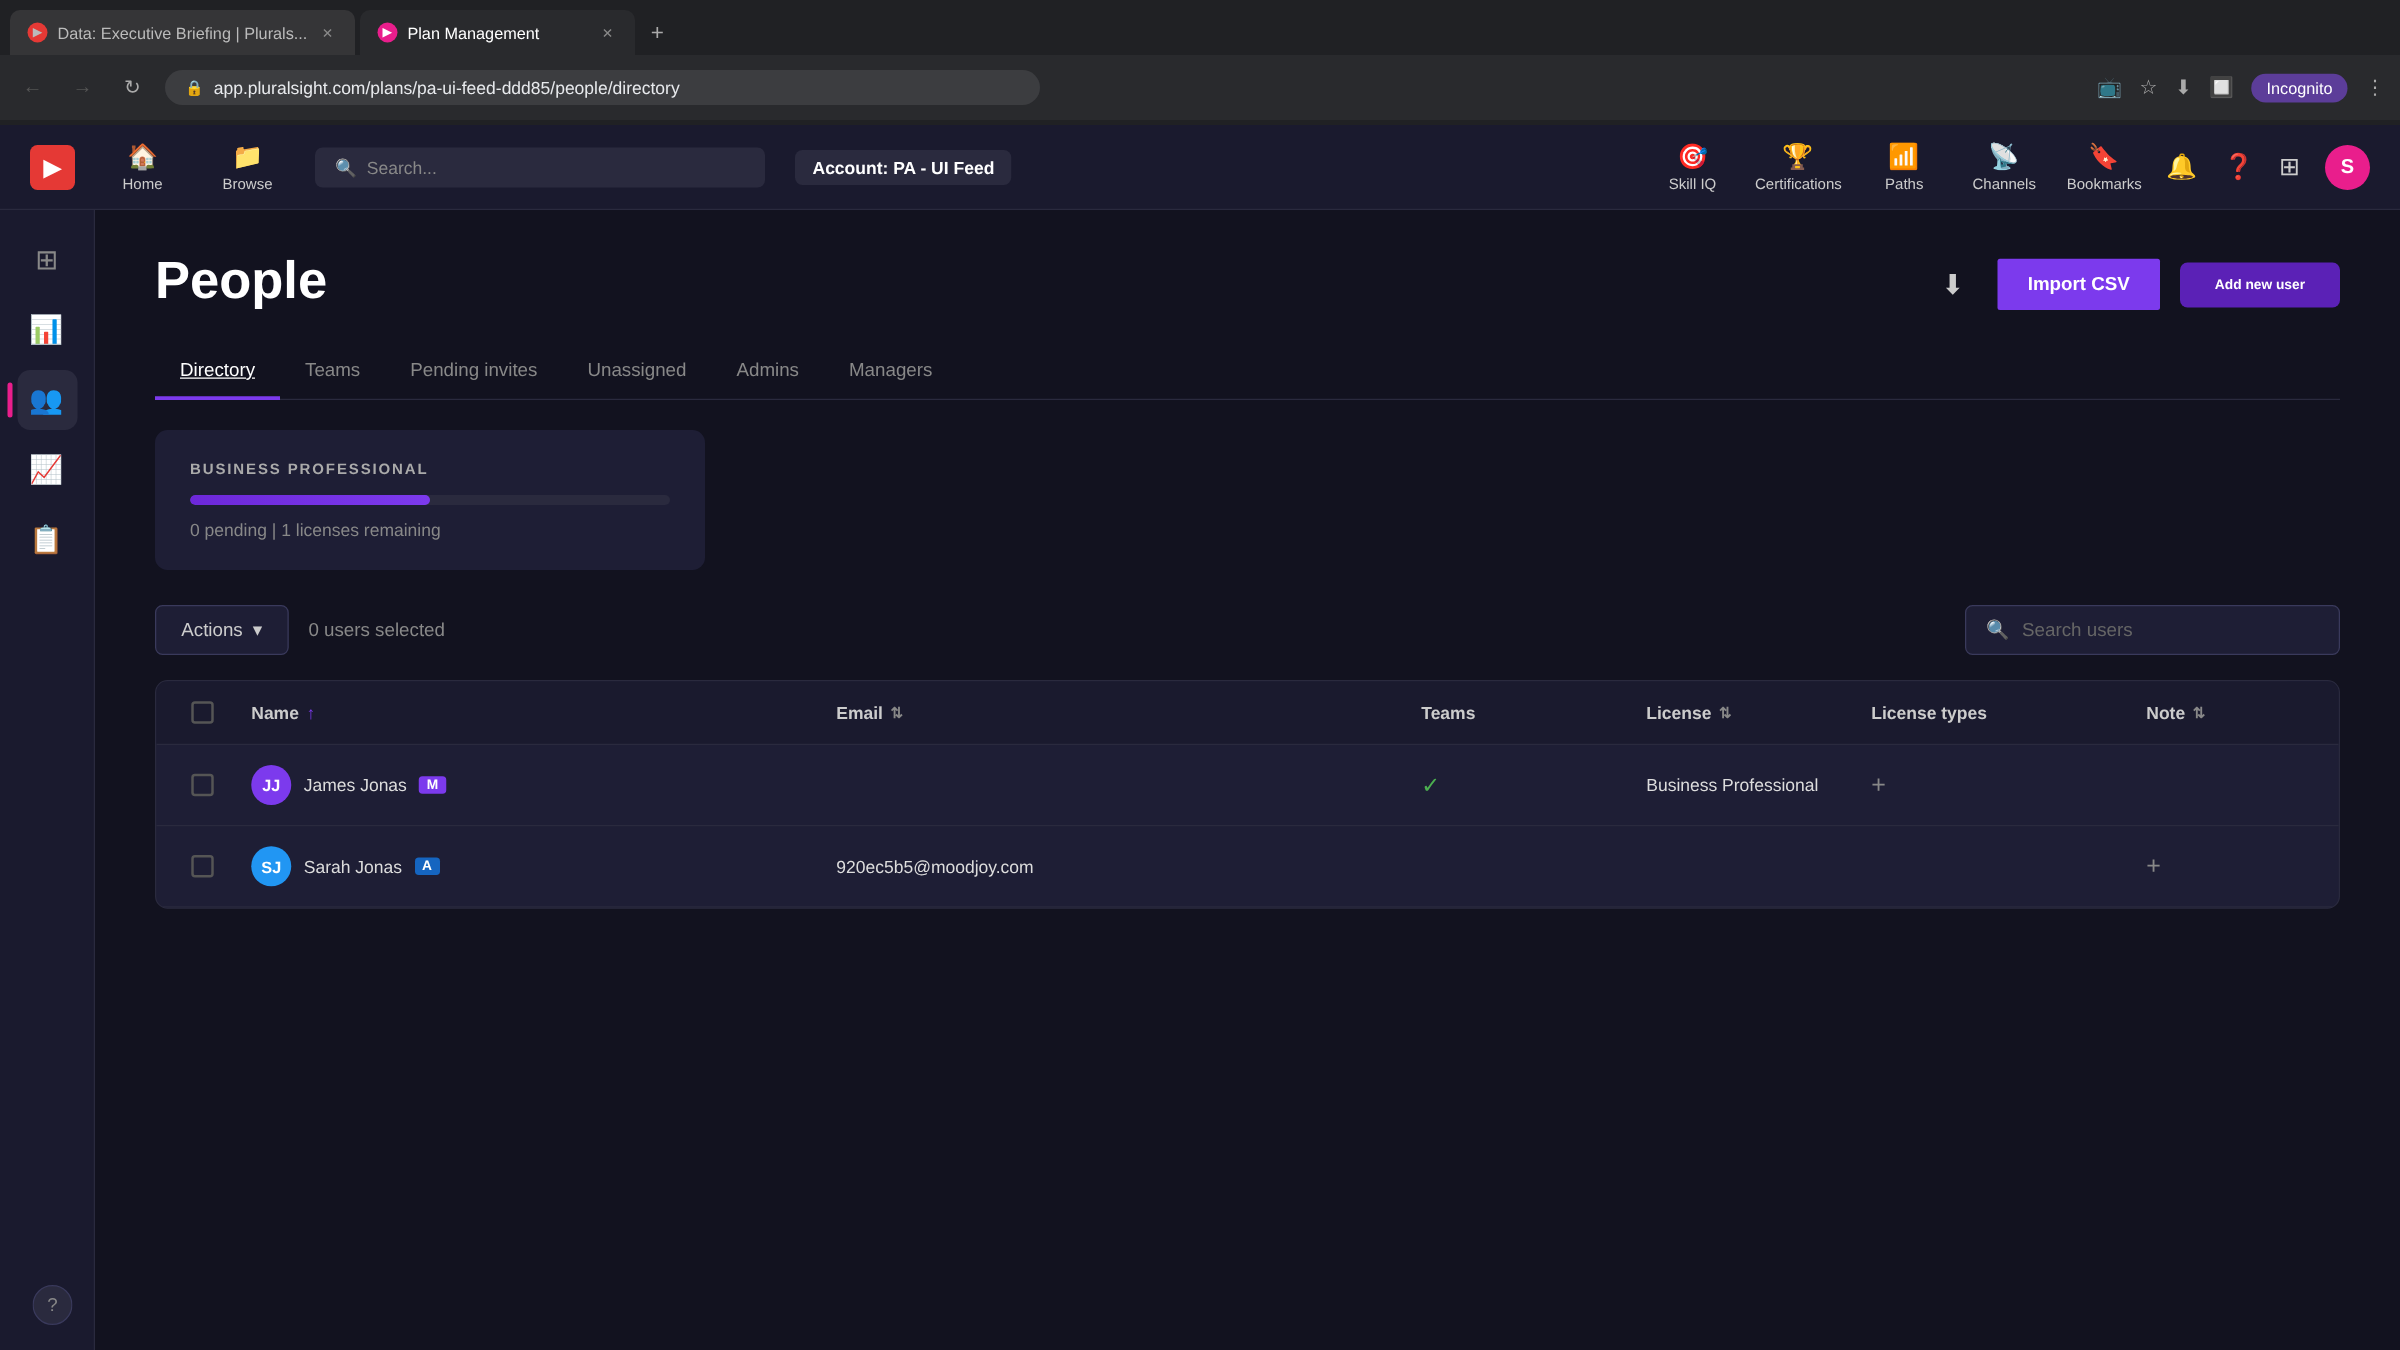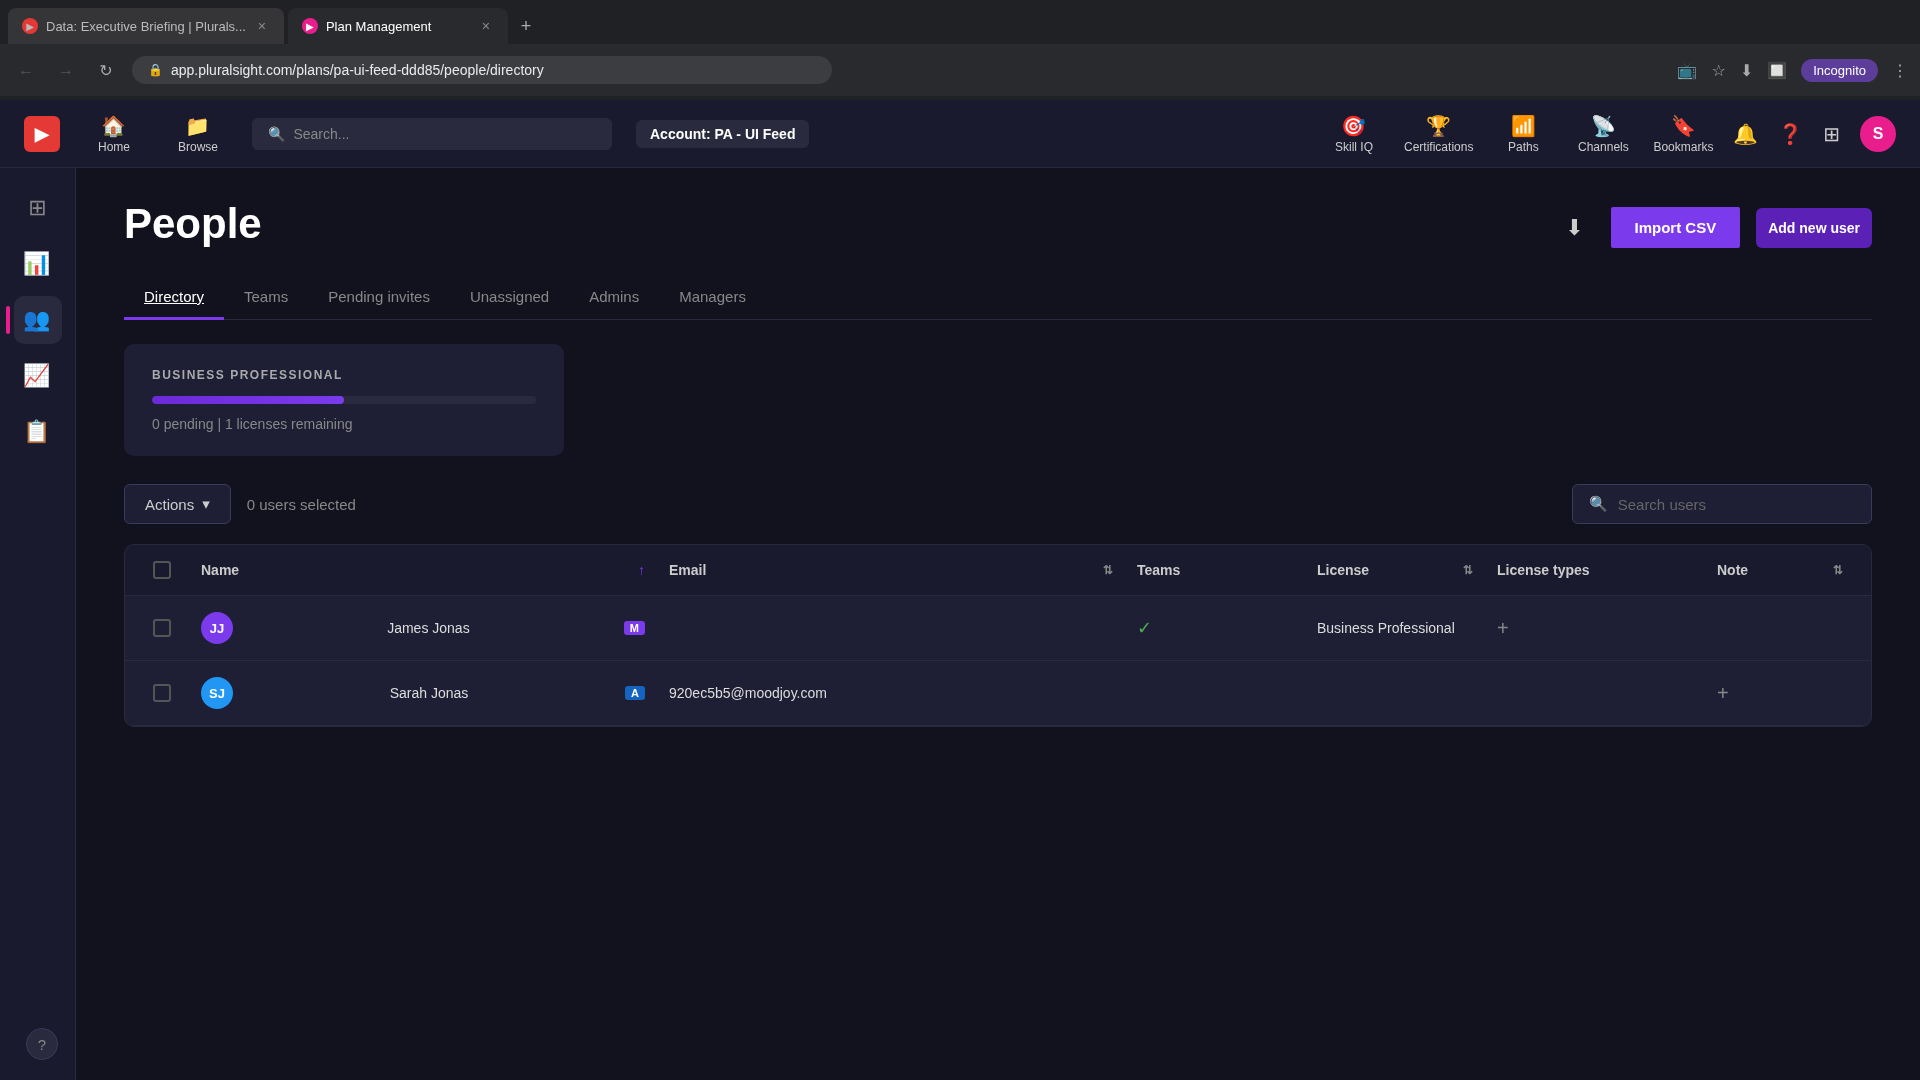--- a/index.html
+++ b/index.html
@@ -51,21 +51,21 @@
 
     
     .content { flex: 1; overflow-y: auto; padding: 32px 48px; background: #12121f; }
 
     
     .page-header { display: flex; align-items: flex-end; margin-bottom: 28px; }
     .page-title { font-size: 42px; font-weight: 700; color: #fff; }
     .header-actions { display: flex; gap: 16px; margin-left: auto; align-items: center; }
     .download-icon-btn { width: 40px; height: 40px; display: flex; align-items: center; justify-content: center; color: #ccc; font-size: 22px; cursor: pointer; }
     .btn-import { background: #7c3aed; color: #fff; border: none; padding: 12px 24px; border-radius: 2px; font-size: 15px; font-weight: 600; cursor: pointer; }
-    .btn-add { background: #5b21b6; color: #fff; border: none; padding: 12px 12px; border-radius: 6px; font-size: 14px; font-weight: 600; cursor: pointer; }
+    .btn-add { background: #5b21b6; color: #fff; border: none; padding: 12px 28px; border-radius: 6px; font-size: 11px; font-weight: 600; cursor: pointer; }
 
     
     .tabs { display: flex; gap: 0; border-bottom: 1px solid #2a2a3e; margin-bottom: 24px; }
     .tab-item { padding: 12px 20px; font-size: 15px; color: #888; cursor: pointer; border-bottom: 3px solid transparent; margin-bottom: -1px; }
     .tab-item.active { color: #fff; border-bottom-color: #7c3aed; font-weight: 500; text-decoration: underline; }
 
     
     .license-card { background: #1e1e35; border-radius: 10px; padding: 24px 28px; max-width: 440px; margin-bottom: 28px; }
     .license-plan-name { font-size: 12px; font-weight: 700; letter-spacing: 1.5px; color: #aaa; text-transform: uppercase; margin-bottom: 14px; }
     .license-count { font-size: 22px; font-weight: 700; color: #fff; margin-bottom: 12px; }
@@ -77,23 +77,23 @@
     .toolbar { display: flex; align-items: center; gap: 16px; margin-bottom: 20px; }
     .btn-actions { background: #1e1e35; color: #ccc; border: 1px solid #3a3a5c; padding: 10px 20px; border-radius: 6px; font-size: 15px; cursor: pointer; display: flex; align-items: center; gap: 8px; }
     .users-selected-text { font-size: 15px; color: #888; }
     .search-users { margin-left: auto; background: #1e1e35; border: 1px solid #3a3a5c; border-radius: 6px; padding: 10px 16px; display: flex; align-items: center; gap: 10px; width: 300px; color: #888; font-size: 15px; cursor: text; }
     .search-users input { background: transparent; border: none; outline: none; color: #888; font-size: 15px; width: 100%; }
     .search-users input::placeholder { color: #666; }
 
     
     .table-container { background: #1e1e35; border-radius: 10px; overflow: hidden; border: 1px solid #2a2a3e; }
     .table-header { display: grid; grid-template-columns: 48px 1fr 1fr 180px 180px 220px 150px; padding: 0 16px; background: #1a1a2e; border-bottom: 1px solid #2a2a3e; }
-    .th { padding: 16px 12px; font-size: 14px; font-weight: 600; color: #ccc; display: flex; align-items: center; gap: 6px; cursor: pointer; justify-content: space-between; }
+    .th { padding: 16px 12px; font-size: 14px; font-weight: 600; color: #ccc; display: flex; align-items: center; gap: 6px; cursor: pointer; }
     .table-row { display: grid; grid-template-columns: 48px 1fr 1fr 180px 180px 220px 150px; padding: 0 16px; border-bottom: 1px solid #2a2a3e; align-items: center; }
-    .td { padding: 16px 12px; font-size: 14px; color: #ddd; display: flex; align-items: center; gap: 10px; justify-content: space-between; }
+    .td { padding: 16px 12px; font-size: 14px; color: #ddd; display: flex; align-items: center; gap: 10px; }
     .checkbox { width: 18px; height: 18px; border: 2px solid #555; border-radius: 3px; cursor: pointer; flex-shrink: 0; }
     .user-avatar-sm { width: 32px; height: 32px; border-radius: 50%; display: flex; align-items: center; justify-content: center; font-size: 13px; font-weight: 700; color: #fff; flex-shrink: 0; }
     .badge-m { background: #7c3aed; }
     .badge-a { background: #2196f3; }
     .check-icon { color: #4caf50; font-size: 18px; }
     .add-icon { color: #888; font-size: 20px; cursor: pointer; }
     .sort-icon { font-size: 12px; color: #888; }
 
     
     .help-btn { position: fixed; bottom: 20px; left: 26px; width: 32px; height: 32px; border-radius: 50%; background: #2a2a3e; border: 1px solid #3a3a5c; display: flex; align-items: center; justify-content: center; color: #888; font-size: 15px; cursor: pointer; }

